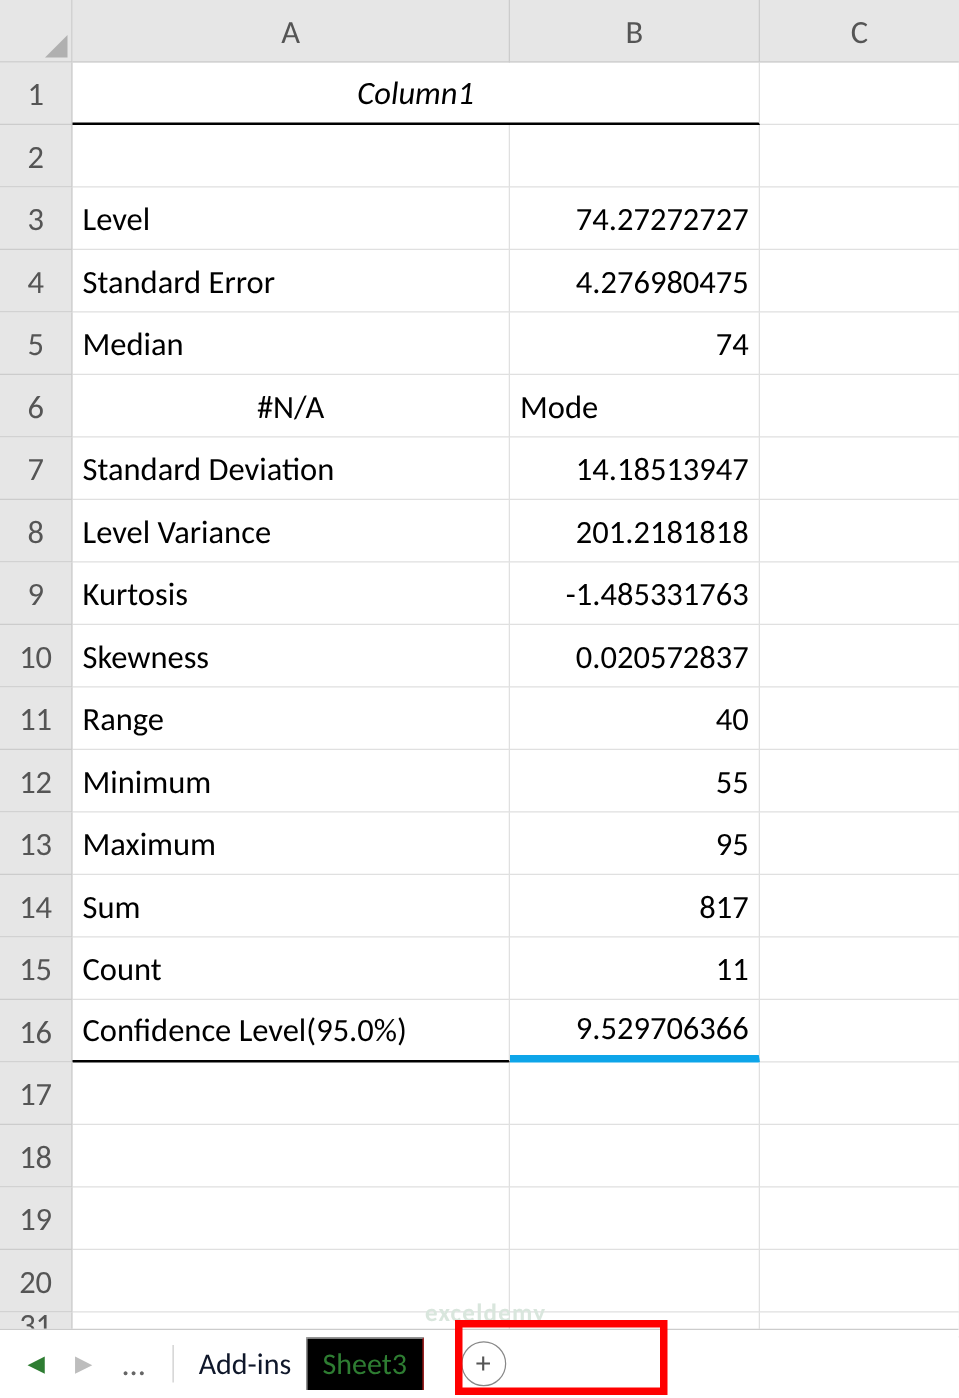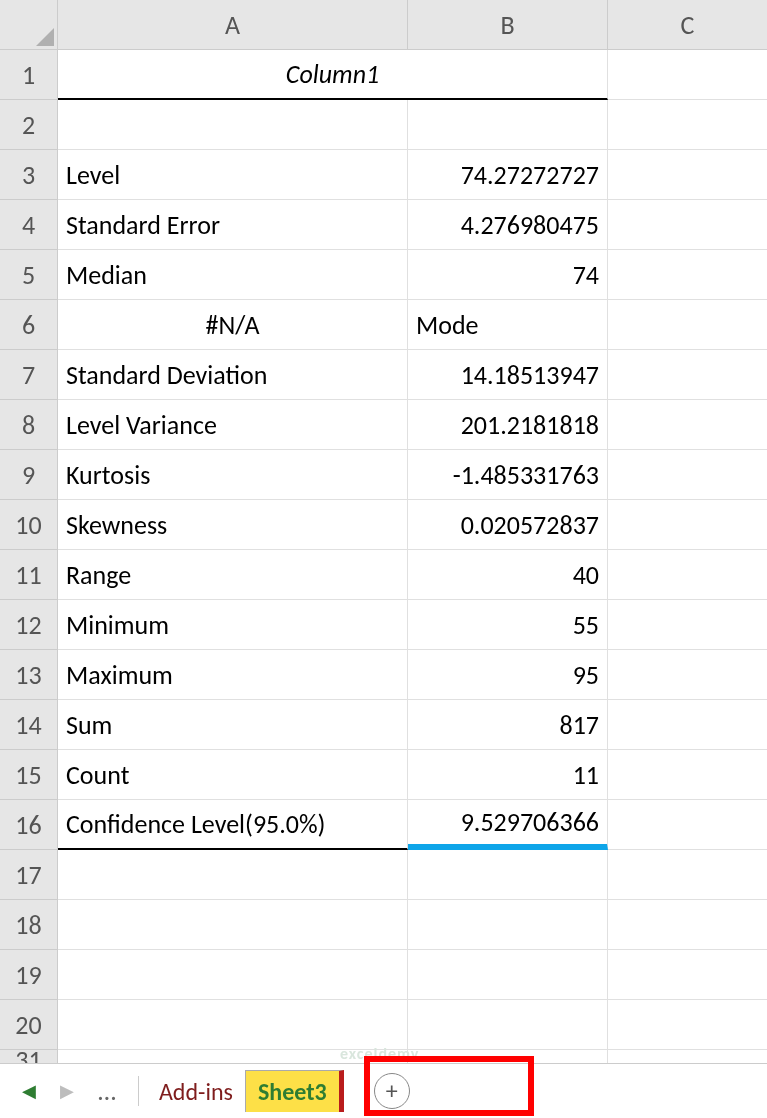--- a/index.html
+++ b/index.html
@@ -90,40 +90,40 @@
     justify-content: center;
     align-items: center;
     font-size: 18px;
     color: #2e7d32;
     margin: 0 6px;
   }
   .nav-arrow.disabled { color: #bdbdbd; }
   .ellipsis { margin: 0 12px; color: #666; font-size: 26px; letter-spacing: 2px;}
   .tab {
     padding: 6px 12px;
-    color: #7f1d1d;
+    color: #0f172a;
     position: relative;
   }
   .tab.active {
-    background: #fde047;
-    font-weight: bold;
+    background: #000000;
+    font-weight: normal;
     color: #2e7d32;
     border-top: 1px solid #aaa;
     border-left: 1px solid #aaa;
-    border-right: 5px solid #b91c1c;
+    border-right: 1px solid #b91c1c;
   }
   .red-box {
     position: absolute;
     border: 6px solid #ff0000;
     pointer-events: none;
   }
   .watermark {
     position: absolute;
     color: #d9e6dd;
-    font-size: 16px;
+    font-size: 20px;
     font-weight: bold;
     letter-spacing: 1px;
     pointer-events: none;
   }
   .add-sheet {
     width: 36px;
     height: 36px;
     border: 1.5px solid #888;
     border-radius: 50%;
     display: flex;

